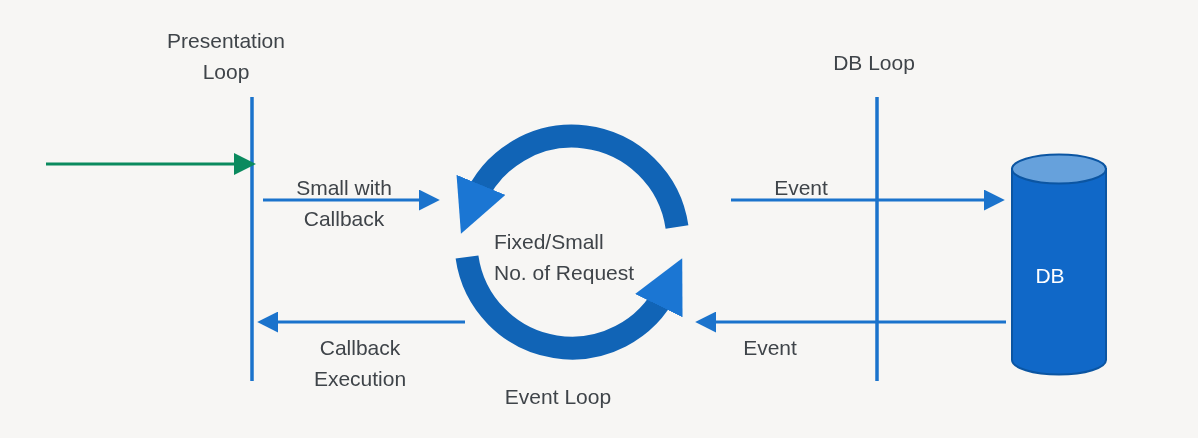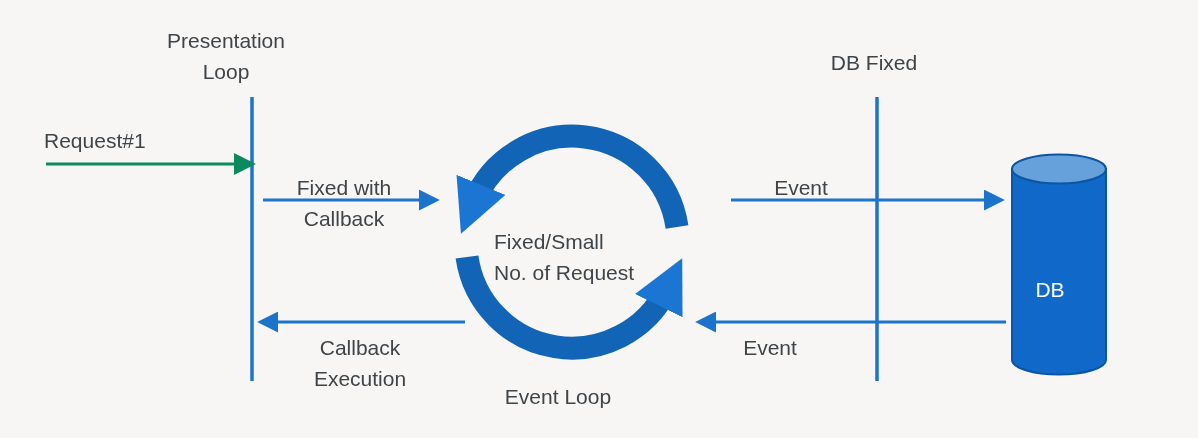--- a/index.html
+++ b/index.html
@@ -82,42 +82,41 @@
 
     <path d="M1012,169 V360 A47,14.5 0 0 0 1106,360 V169 Z" class="cyl-body"></path>
     <ellipse cx="1059" cy="169" rx="47" ry="14.5" class="cyl-top"></ellipse>
   </svg>
 
   <div class="lbl center" style="left:126px;top:25px;width:200px">
     <div>Presentation</div>
     <div>Loop</div>
   </div>
 
-  <div class="lbl" style="left:44px;top:125px">Request#1</div>
 
   <div class="lbl center" style="left:254px;top:172px;width:180px">
-    <div>Fixed with</div>
+    <div>Small with</div>
     <div>Callback</div>
   </div>
 
   <div class="lbl" style="left:494px;top:226px">
     <div>Fixed/Small</div>
     <div>No. of Request</div>
   </div>
 
   <div class="lbl center" style="left:458px;top:381px;width:200px">Event Loop</div>
 
   <div class="lbl center" style="left:260px;top:332px;width:200px">
     <div>Callback</div>
     <div>Execution</div>
   </div>
 
-  <div class="lbl center" style="left:774px;top:47px;width:200px">DB Fixed</div>
+  <div class="lbl center" style="left:774px;top:47px;width:200px">DB Loop</div>
 
   <div class="lbl center" style="left:731px;top:172px;width:140px">
     <div>Event</div>
   </div>
 
   <div class="lbl center" style="left:715px;top:332px;width:110px">Event</div>
 
-  <div class="lbl db" style="left:1012px;top:274px;width:76px">DB</div>
+  <div class="lbl db" style="left:1012px;top:260px;width:76px">DB</div>
 
 </div>
 
 </body></html>

